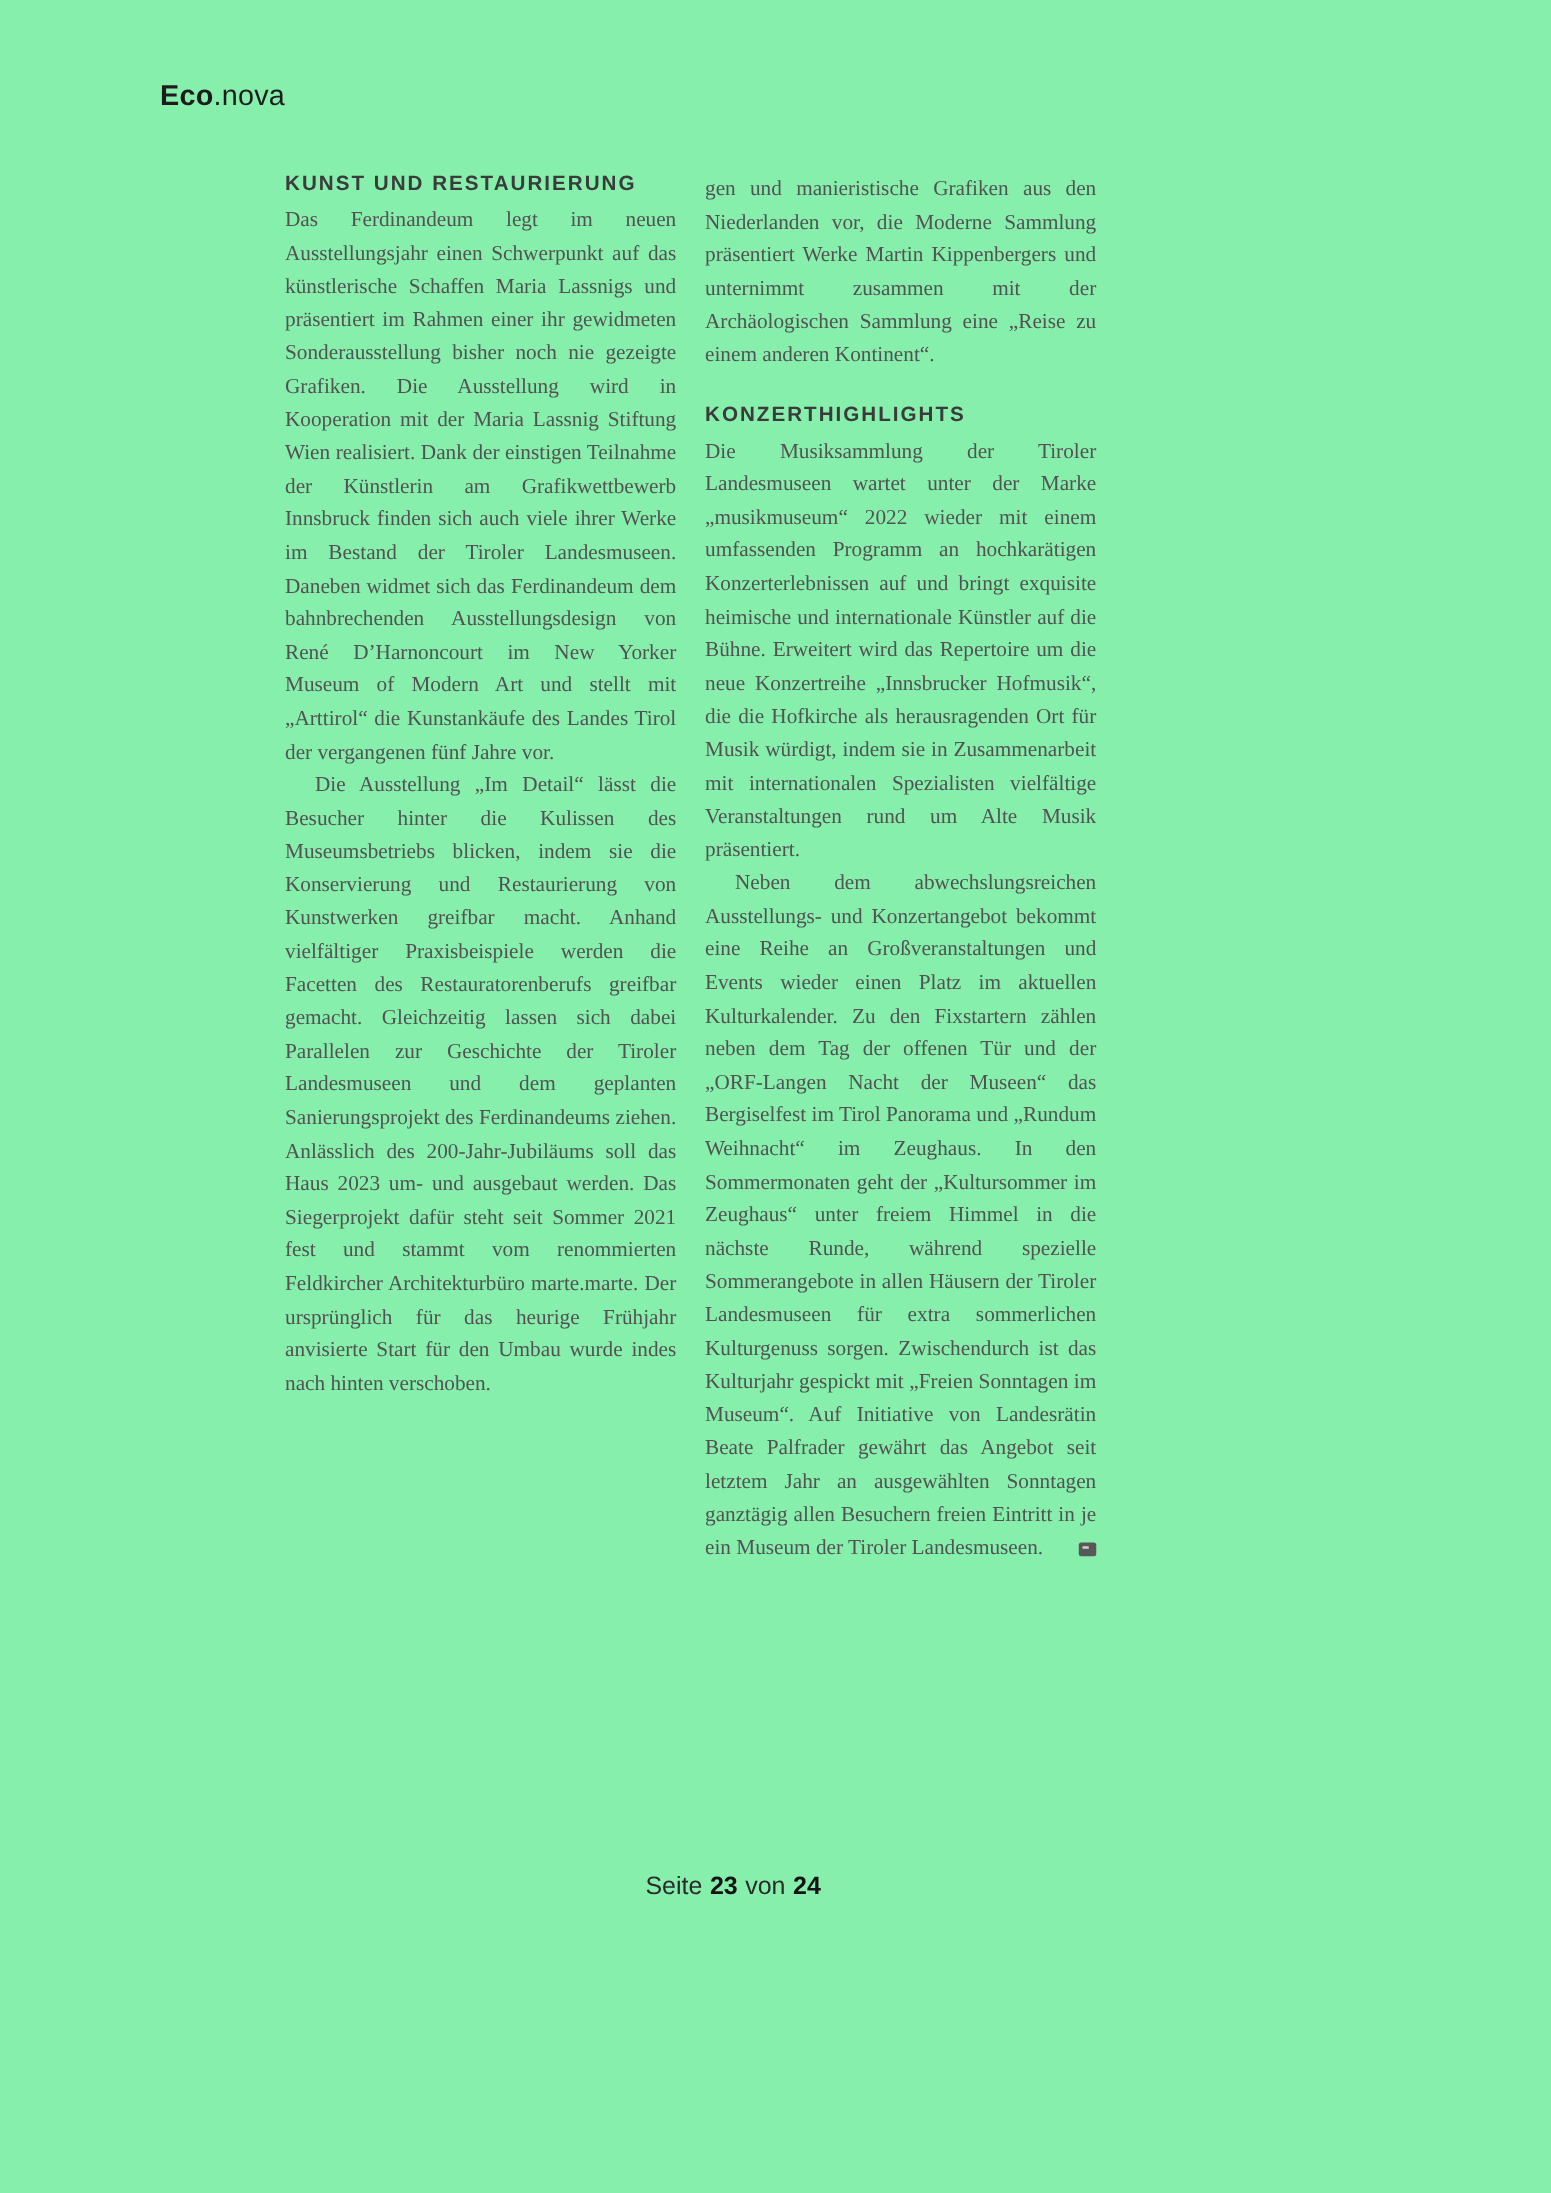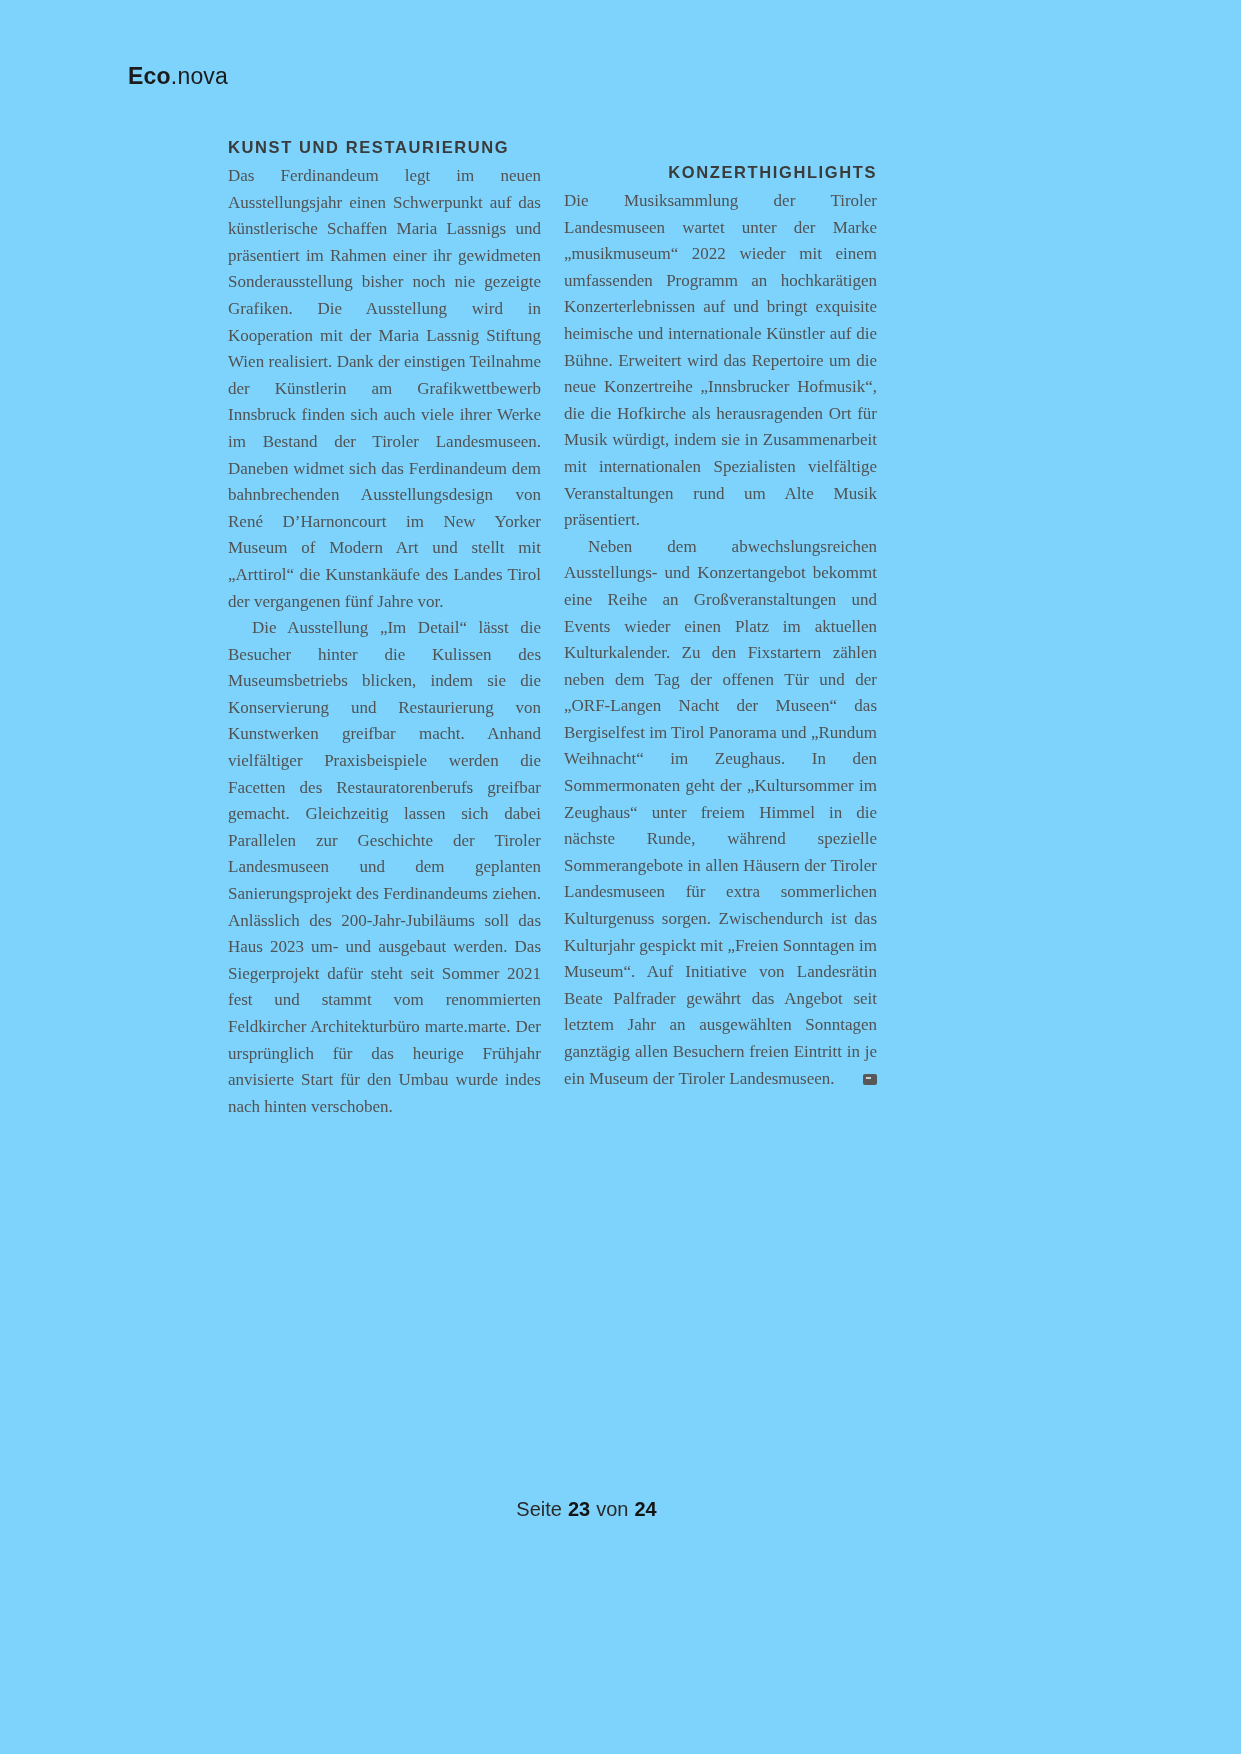--- a/index.html
+++ b/index.html
@@ -1,21 +1,21 @@
 <!DOCTYPE html>
 <html lang="de"><head>
 <meta charset="utf-8">
 <style>
   html, body { margin: 0; padding: 0; background: #e8e8e8; }
   .page {
     position: relative;
     width: 1241px;
     height: 1754px;
     margin: 0 auto;
-    background: #7dd3fc;
+    background: #86efac;
     font-family: "Liberation Serif", serif;
     overflow: hidden;
   }
   .brand {
     position: absolute;
     left: 128px;
     top: 63px;
     font-family: "Liberation Sans", sans-serif;
     font-size: 23px;
     color: #1c1c1c;
@@ -32,21 +32,21 @@
   }
   .col { width: 313px; }
   .section-heading {
     font-family: "Liberation Sans", sans-serif;
     font-weight: bold;
     font-size: 16.5px;
     letter-spacing: 1.6px;
     color: #3b3b3b;
     margin: 0 0 6px 0;
   }
-  .section-heading.spaced { margin-top: 25px; text-align: right; }
+  .section-heading.spaced { margin-top: 25px; }
   .para {
     margin: 0;
     font-size: 17px;
     line-height: 26.6px;
     color: #525252;
     text-align: justify;
     hyphens: auto;
     -webkit-hyphens: auto;
   }
   .para.indent { text-indent: 24px; }
@@ -95,20 +95,21 @@
 
   <div class="columns">
 
     <div class="col">
       <h2 class="section-heading">KUNST UND RESTAURIERUNG</h2>
       <p class="para">Das Ferdinandeum legt im neuen Ausstellungsjahr einen Schwerpunkt auf das künstlerische Schaffen Maria Lassnigs und präsentiert im Rahmen einer ihr gewidmeten Sonderausstellung bisher noch nie gezeigte Grafiken. Die Ausstellung wird in Kooperation mit der Maria Lassnig Stiftung Wien realisiert. Dank der einstigen Teilnahme der Künstlerin am Grafikwettbewerb Innsbruck finden sich auch viele ihrer Werke im Bestand der Tiroler Landesmuseen. Daneben widmet sich das Ferdinandeum dem bahnbrechenden Ausstellungsdesign von René D’Harnoncourt im New Yorker Museum of Modern Art und stellt mit „Arttirol“ die Kunstankäufe des Landes Tirol der vergangenen fünf Jahre vor.</p>
       <p class="para indent">Die Ausstellung „Im Detail“ lässt die Besucher hinter die Kulissen des Museumsbetriebs blicken, indem sie die Konservierung und Restaurierung von Kunstwerken greifbar macht. Anhand vielfältiger Praxisbeispiele werden die Facetten des Restauratorenberufs greifbar gemacht. Gleichzeitig lassen sich dabei Parallelen zur Geschichte der Tiroler Landesmuseen und dem geplanten Sanierungsprojekt des Ferdinandeums ziehen. Anlässlich des 200-Jahr-Jubiläums soll das Haus 2023 um- und ausgebaut werden. Das Siegerprojekt dafür steht seit Sommer 2021 fest und stammt vom renommierten Feldkircher Architekturbüro marte.marte. Der ursprünglich für das heurige Frühjahr anvisierte Start für den Umbau wurde indes nach hinten verschoben.</p>
     </div>
 
     <div class="col">
+      <p class="para">gen und manieristische Grafiken aus den Niederlanden vor, die Moderne Sammlung präsentiert Werke Martin Kippenbergers und unternimmt zusammen mit der Archäologischen Sammlung eine „Reise zu einem anderen Kontinent“.</p>
       <h2 class="section-heading spaced">KONZERTHIGHLIGHTS</h2>
       <p class="para">Die Musiksammlung der Tiroler Landesmuseen wartet unter der Marke „musikmuseum“ 2022 wieder mit einem umfassenden Programm an hochkarätigen Konzerterlebnissen auf und bringt exquisite heimische und internationale Künstler auf die Bühne. Erweitert wird das Repertoire um die neue Konzertreihe „Innsbrucker Hofmusik“, die die Hofkirche als herausragenden Ort für Musik würdigt, indem sie in Zusammenarbeit mit internationalen Spezialisten vielfältige Veranstaltungen rund um Alte Musik präsentiert.</p>
       <p class="para indent last">
         <span>Neben dem abwechslungsreichen Ausstellungs- und Konzertangebot bekommt eine Reihe an Großveranstaltungen und Events wieder einen Platz im aktuellen Kulturkalender. Zu den Fixstartern zählen neben dem Tag der offenen Tür und der „ORF-Langen Nacht der Museen“ das Bergiselfest im Tirol Panorama und „Rundum Weihnacht“ im Zeughaus. In den Sommermonaten geht der „Kultursommer im Zeughaus“ unter freiem Himmel in die nächste Runde, während spezielle Sommerangebote in allen Häusern der Tiroler Landesmuseen für extra sommerlichen Kulturgenuss sorgen. Zwischendurch ist das Kulturjahr gespickt mit „Freien Sonntagen im Museum“. Auf Initiative von Landesrätin Beate Palfrader gewährt das Angebot seit letztem Jahr an ausgewählten Sonntagen ganztägig allen Besuchern freien Eintritt in je ein Museum der Tiroler Landesmuseen.</span>
         <span class="endmark"></span>
       </p>
     </div>
 
   </div>
 

